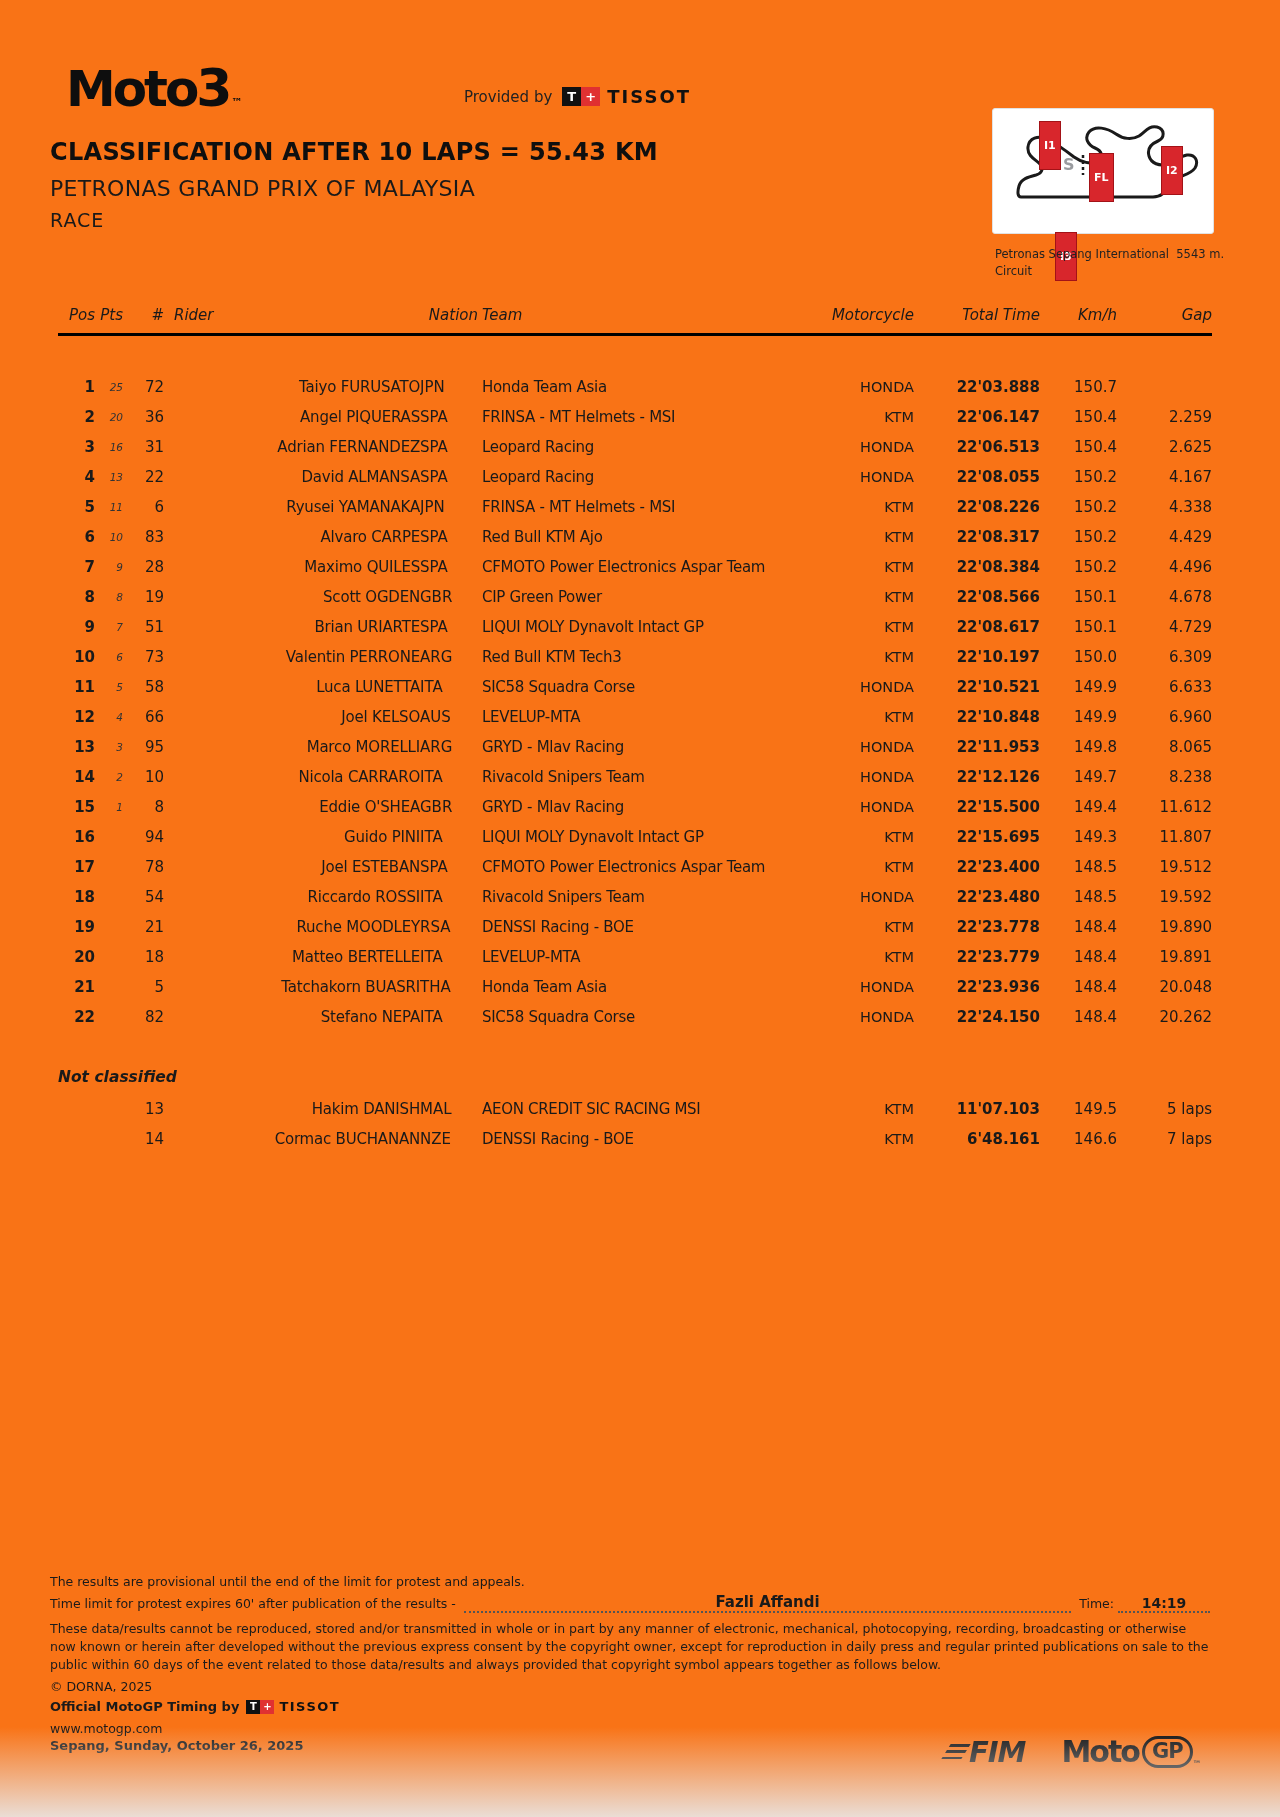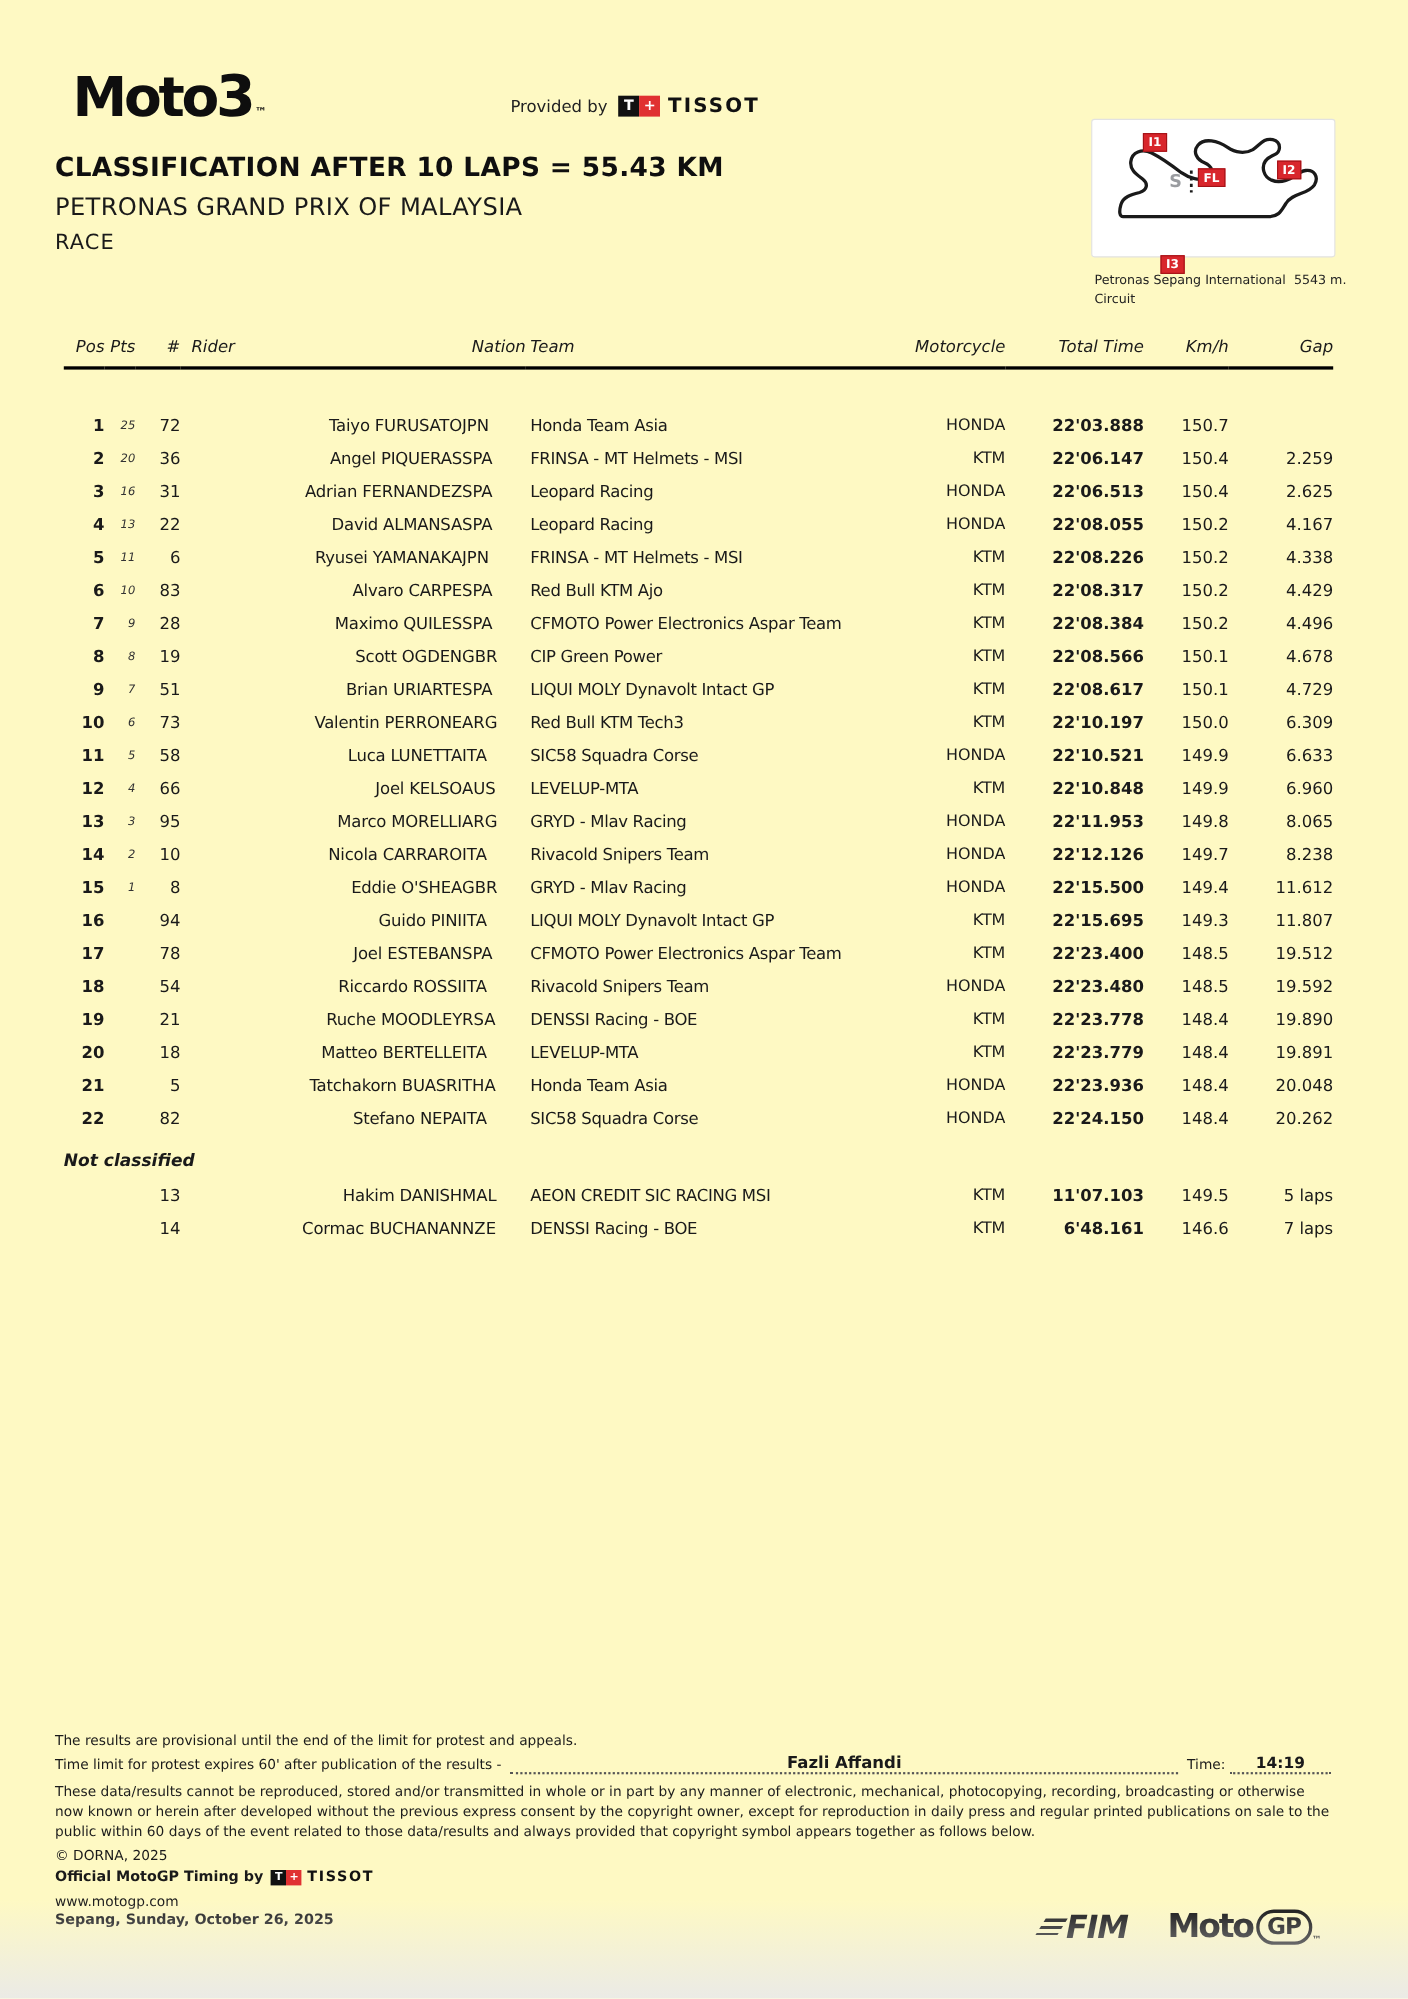--- a/index.html
+++ b/index.html
@@ -1,17 +1,17 @@
 <!DOCTYPE html>
 <html><head>
 <meta charset="utf-8">
 <style>
   html,body { margin:0; padding:0; background:#fff; }
   .page {
-    position:relative; width:1280px; height:1817px; background:#fef9c3;
+    position:relative; width:1280px; height:1817px; background:#f97316;
     font-family:"DejaVu Sans","Liberation Sans",sans-serif; color:#1a1a1a; overflow:hidden;
   }
   
   .brand { position:absolute; left:66px; top:58px; font-weight:800; font-size:50px; letter-spacing:-3px; color:#0e0e0e; }
   .brand .num { font-size:52px; }
   .brand .tm { font-size:11px; vertical-align:baseline; letter-spacing:0; margin-left:2px; }
   .provided { position:absolute; left:440px; top:86px; display:flex; align-items:center; gap:10px; font-size:15px; color:#222;margin-left:24px; }
   .tissot { display:inline-flex; align-items:center; }
   .tq { display:inline-flex; align-items:center; justify-content:center; width:19px; height:19px; color:#fff; font-weight:bold; font-size:13px; }
   .t-black { background:#111; }
@@ -20,21 +20,21 @@
   .tissot.small .tq { width:14px; height:14px; font-size:10px; }
   .tissot.small .t-name { font-size:13px; letter-spacing:1.5px; margin-left:5px; }
 
   .title   { position:absolute; left:50px; top:138px; font-size:24px; font-weight:800; letter-spacing:.3px; color:#0f0f0f; }
   .event   { position:absolute; left:50px; top:176px; font-size:22px; font-weight:400; letter-spacing:.3px; }
   .session { position:absolute; left:50px; top:209px; font-size:19px; font-weight:400; letter-spacing:1px; }
 
   
   .circuit-box { position:absolute; left:992px; top:108px; width:220px; height:124px; border:1px solid #e2e2e2; border-radius:3px; background:#fff; }
   .circuit-box svg { position:absolute; left:0; top:0; }
-  .cbadge { position:absolute; background:#d8262c; color:#fff; font-weight:bold; font-size:11px; line-height:1; padding:2px 4px; border:1px solid #a31217; }
+  .cbadge { position:absolute; background:#d8262c; color:#fff; font-weight:bold; font-size:11px; line-height:1; padding:18px 4px; border:1px solid #a31217; }
   .s-mark { position:absolute; color:#9a9ca0; font-weight:800; font-size:16px; }
   .circuit-caption { position:absolute; left:995px; top:246px; font-size:11.5px; line-height:1.5; color:#222; }
 
   
   .results { position:absolute; left:58px; top:306px; width:1154px; }
   table { border-collapse:collapse; table-layout:fixed; width:1154px; }
   .hdr-tbl { border-bottom:3px solid #000; }
   th { font-style:italic; font-weight:400; font-size:15px; padding:0 0 9px 0; white-space:nowrap; }
   td { height:30px; font-size:15px; padding:0; white-space:nowrap; overflow:hidden; vertical-align:middle; }
   .body-tbl { margin-top:36px; }
@@ -45,21 +45,21 @@
   .c-pos { text-align:right; font-weight:bold; }
   .c-pts { text-align:right; font-size:10.5px; font-style:italic; color:#333; }
   .c-num { text-align:right; }
   .c-rider { text-align:right; padding-left:10px; font-weight:normal; letter-spacing:-.2px; }
   .c-nation { }
   .c-team { text-align:left; padding-left:4px; letter-spacing:-.3px; }
   .c-bike { text-align:right; font-size:14.5px; }
   .c-time { text-align:right; font-weight:bold; }
   .c-kmh { text-align:right; }
   .c-gap { text-align:right; }
-  .nc-label { margin-top:14px; font-style:italic; font-weight:bold; font-size:15.5px; }
+  .nc-label { margin-top:36px; font-style:italic; font-weight:bold; font-size:15.5px; }
 
   
   .f-provisional { position:absolute; left:50px; top:1574px; font-size:12.5px; }
   .sig-row { position:absolute; left:50px; top:1593px; width:1160px; display:flex; align-items:flex-end; font-size:12.5px; }
   .sig-protest { white-space:nowrap; padding-bottom:2px; }
   .sig-line { flex:1; border-bottom:2px dotted #555; text-align:center; font-weight:bold; font-size:15px; margin-left:8px; padding-bottom:0; }
   .sig-timelabel { white-space:nowrap; padding:0 4px 2px 8px; }
   .sig-time { width:92px; border-bottom:2px dotted #555; text-align:center; font-weight:bold; font-size:14px; }
   .legal { position:absolute; left:50px; top:1620px; width:1160px; font-size:12.5px; line-height:18px; color:#1c1c1c; }
   .copyright { position:absolute; left:50px; top:1679px; font-size:12.5px; }

